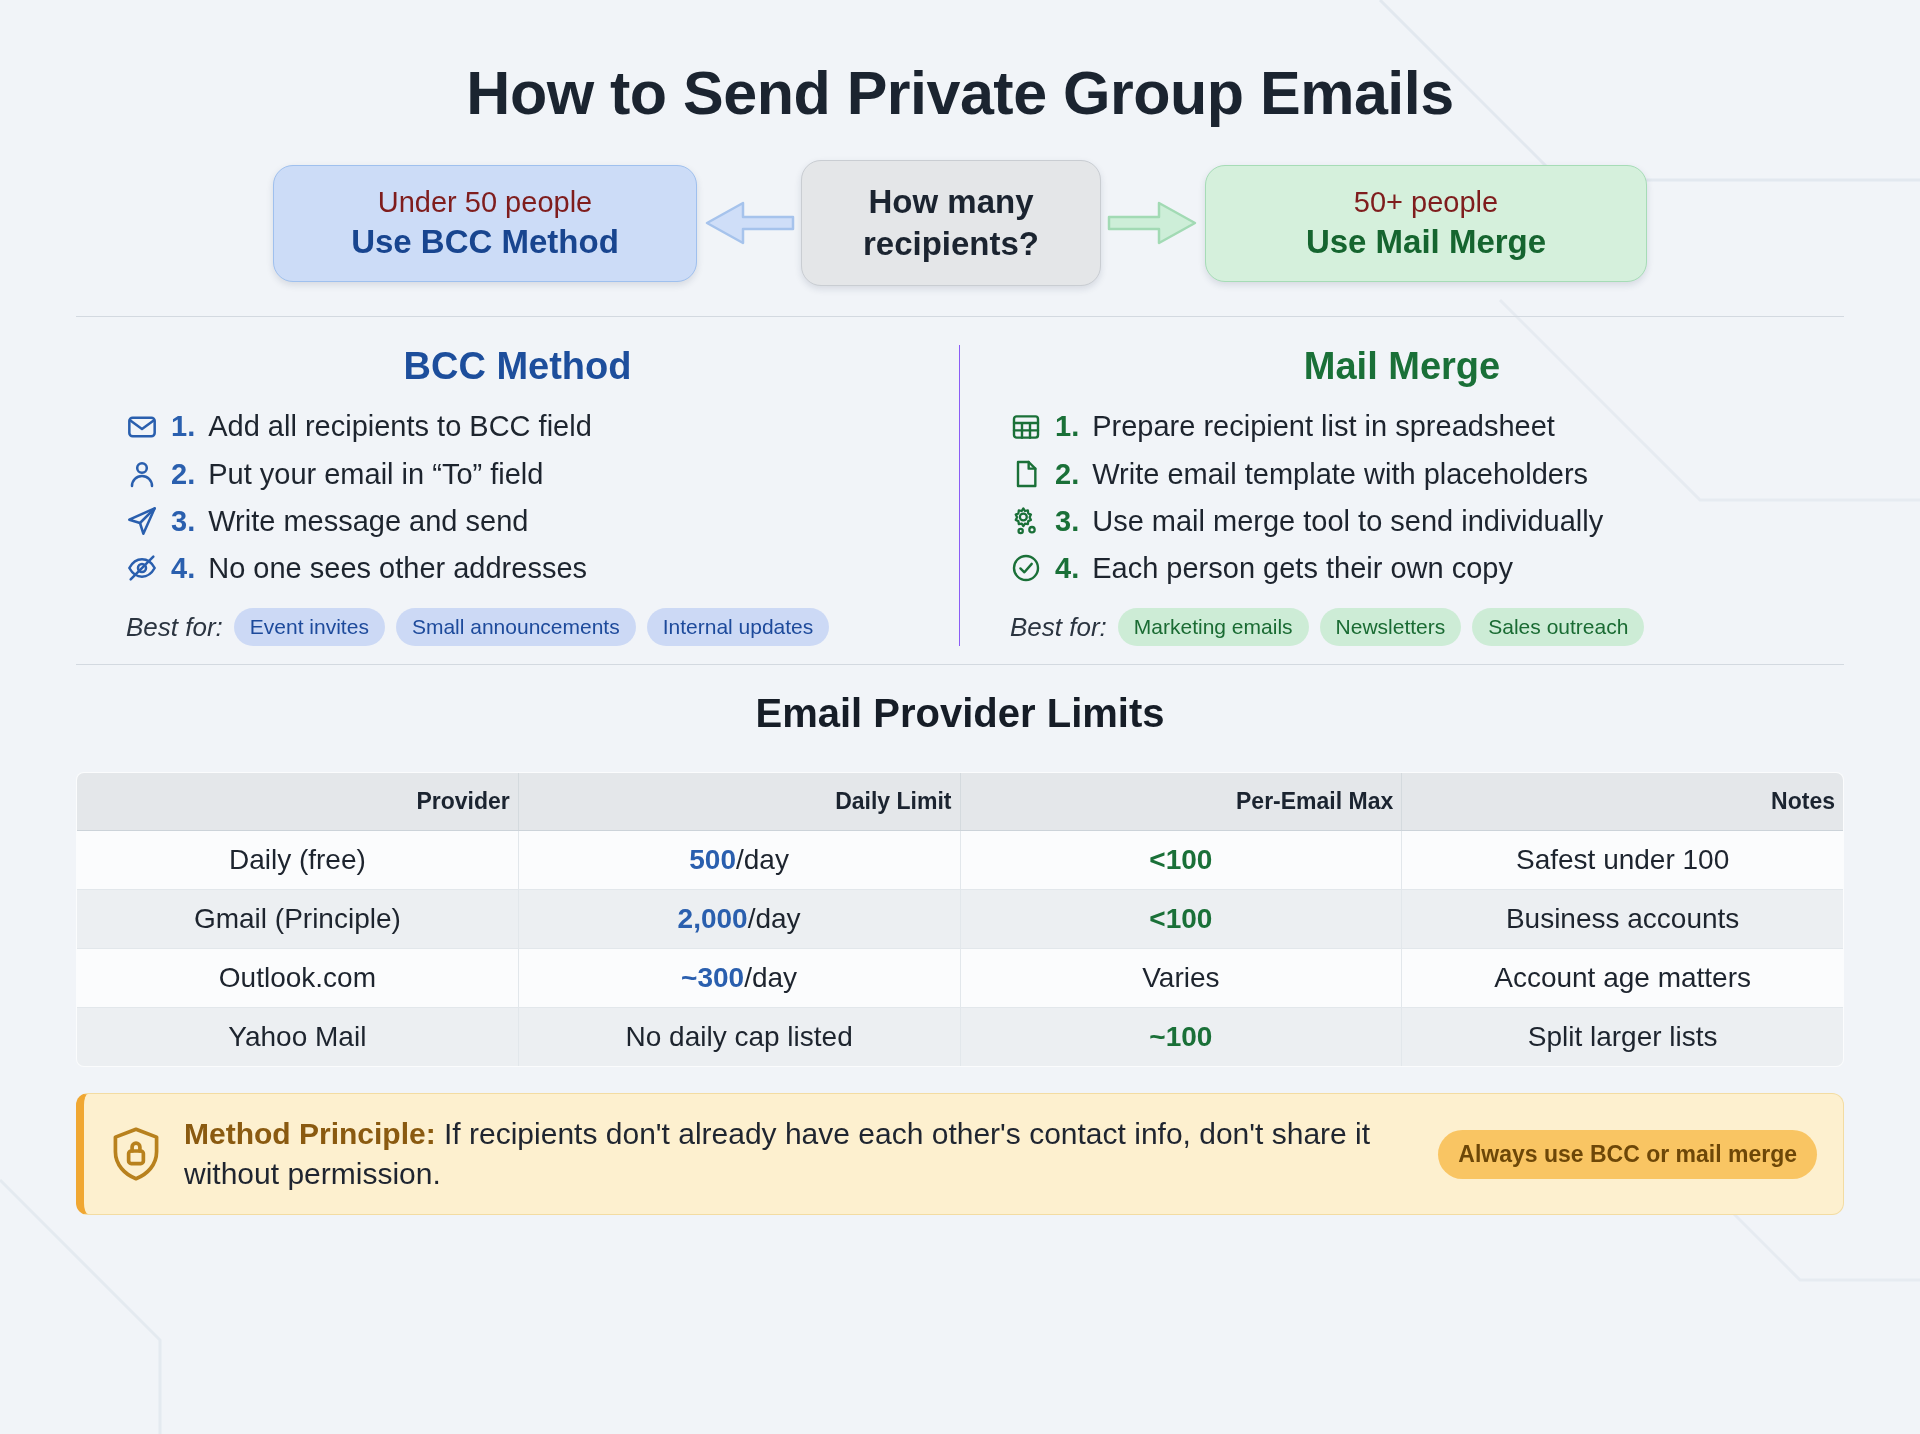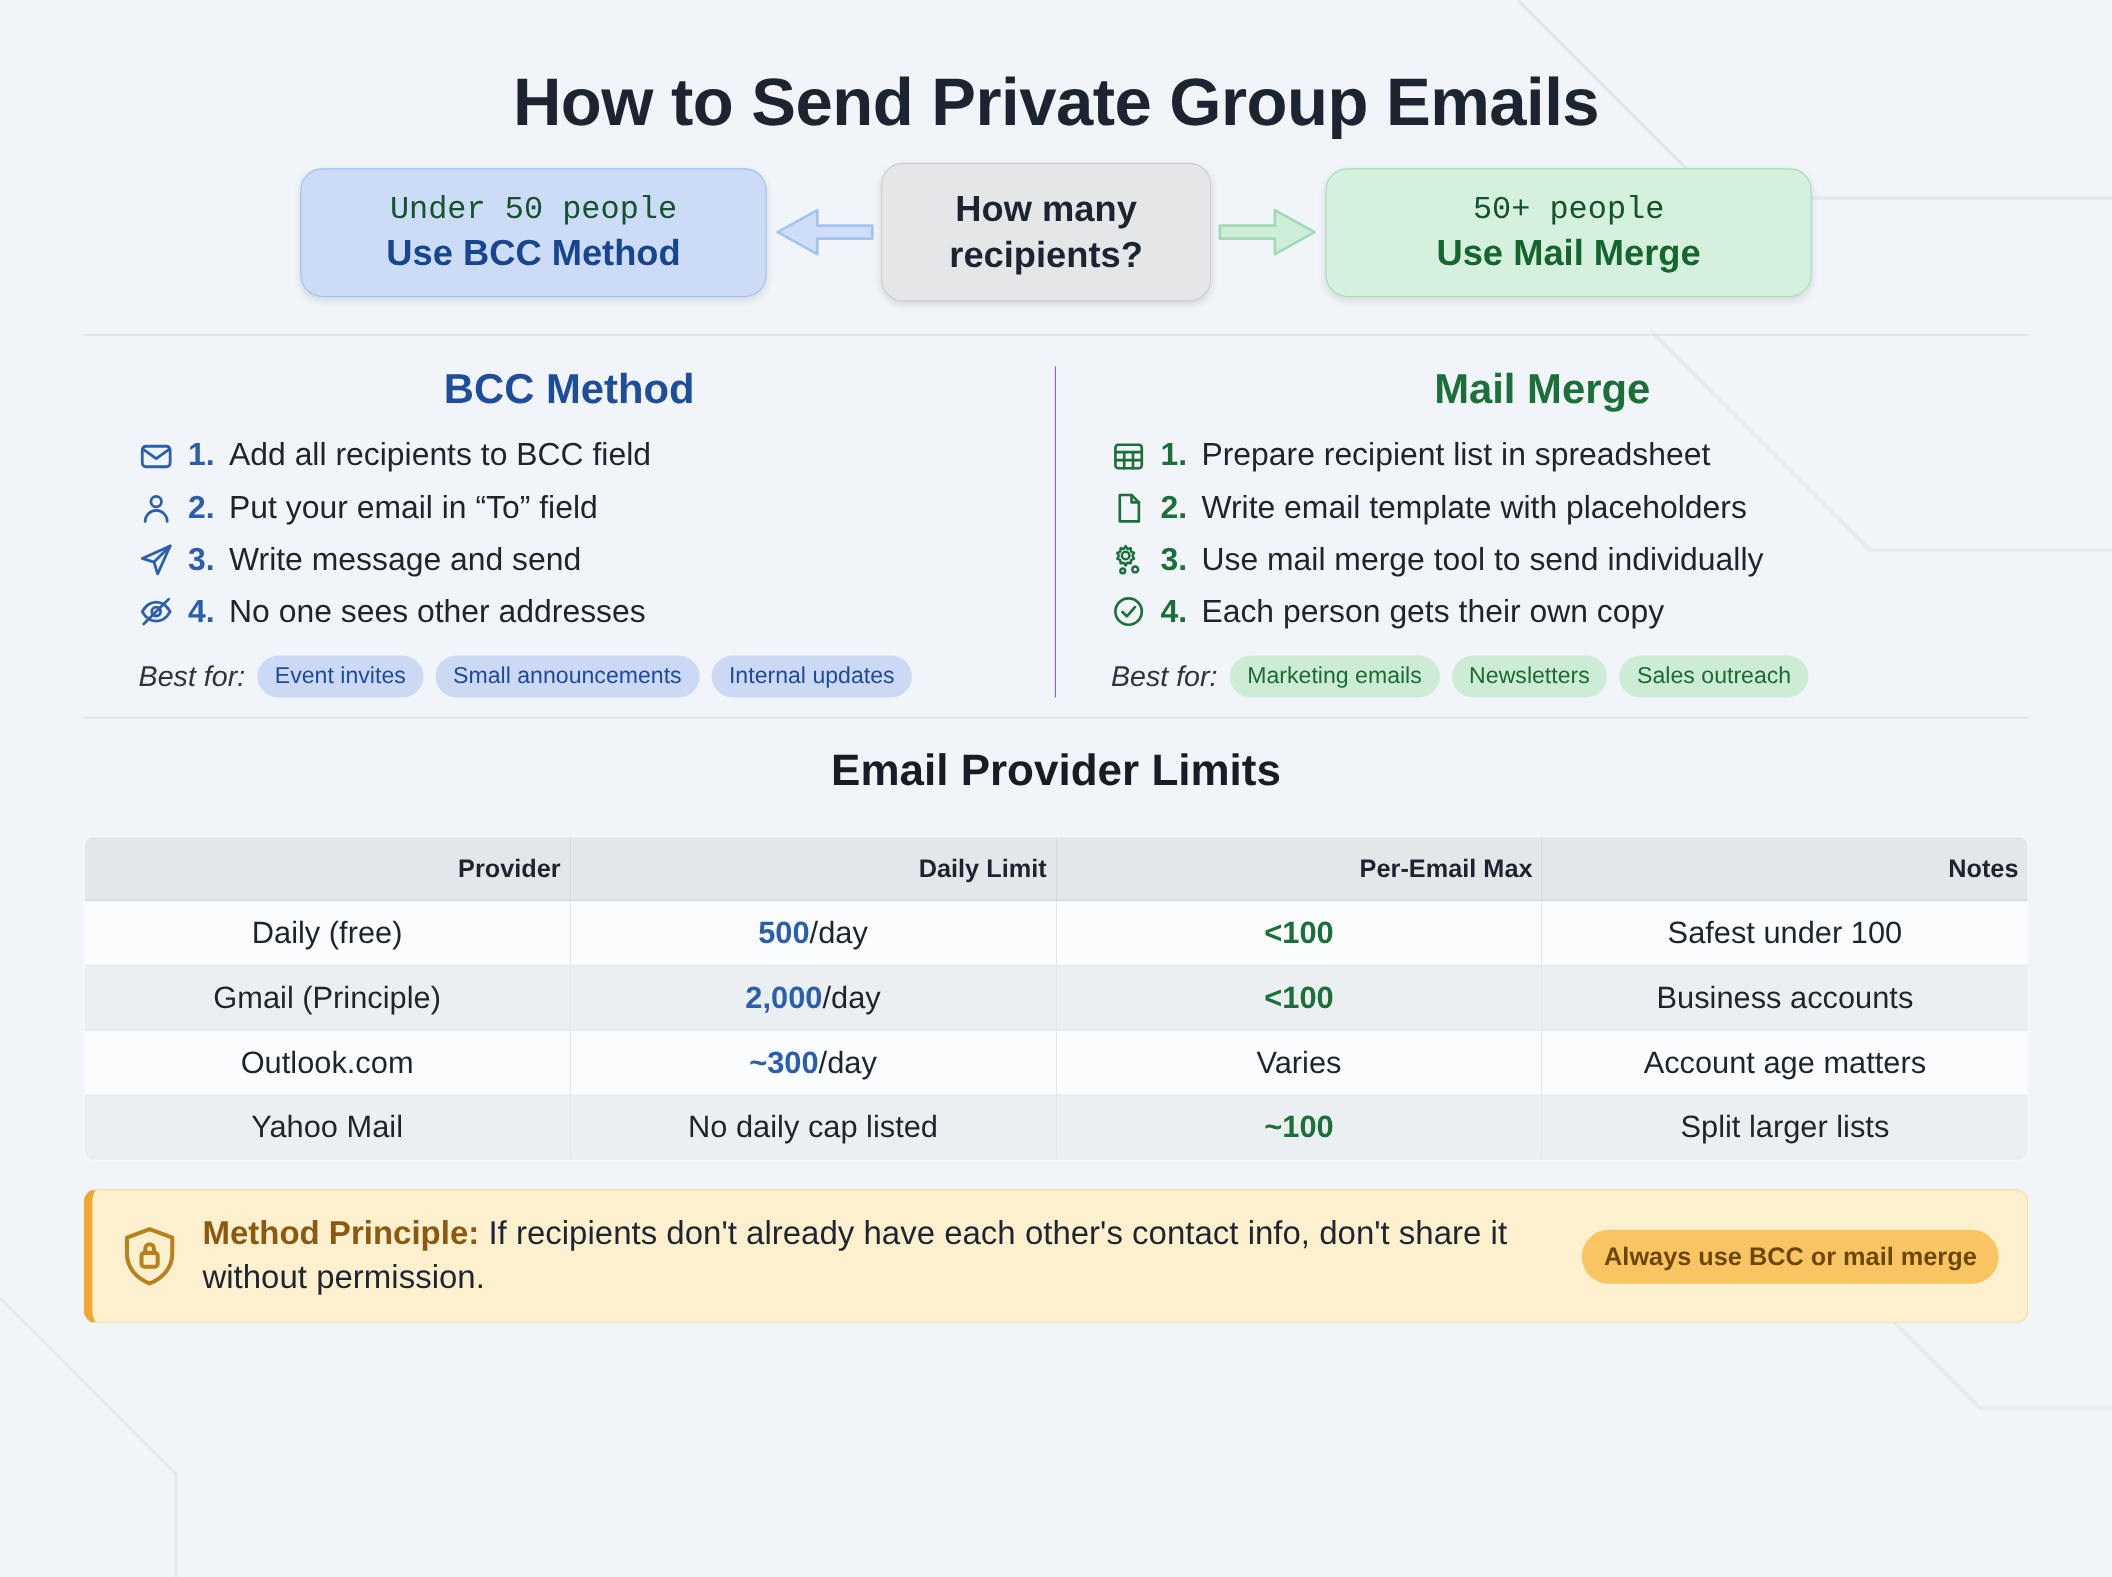--- a/index.html
+++ b/index.html
@@ -31,39 +31,39 @@
   }
 
   
   .title {
     text-align: center;
     font-size: 61px;
     font-weight: bold;
     color: #1b2430;
     letter-spacing: -0.5px;
     margin-top: 58px;
-    margin-bottom: 20px;
+    margin-bottom: 32px;
   }
 
   
   .decision-row {
     display: flex;
     align-items: center;
     justify-content: center;
     gap: 0;
     margin-bottom: 30px;
   }
 
   .d-box {
     border-radius: 20px;
     padding: 20px 28px;
     text-align: center;
     box-shadow: 0 3px 7px rgba(30,50,80,0.13);
   }
-  .d-box .line1 { font-size: 29px; color: #14532d; margin-bottom: 4px; font-family: Liberation Mono, monospace; }
+  .d-box .line1 { font-size: 29px; color: #7f1d1d; margin-bottom: 4px; }
   .d-box .line2 { font-size: 33px; font-weight: bold; }
 
   .d-box.blue {
     background: #ccdcf7;
     border: 1.5px solid #9fc0ee;
     width: 424px;
   }
   .d-box.blue .line2 { color: #18458f; }
 
   .d-box.gray {

